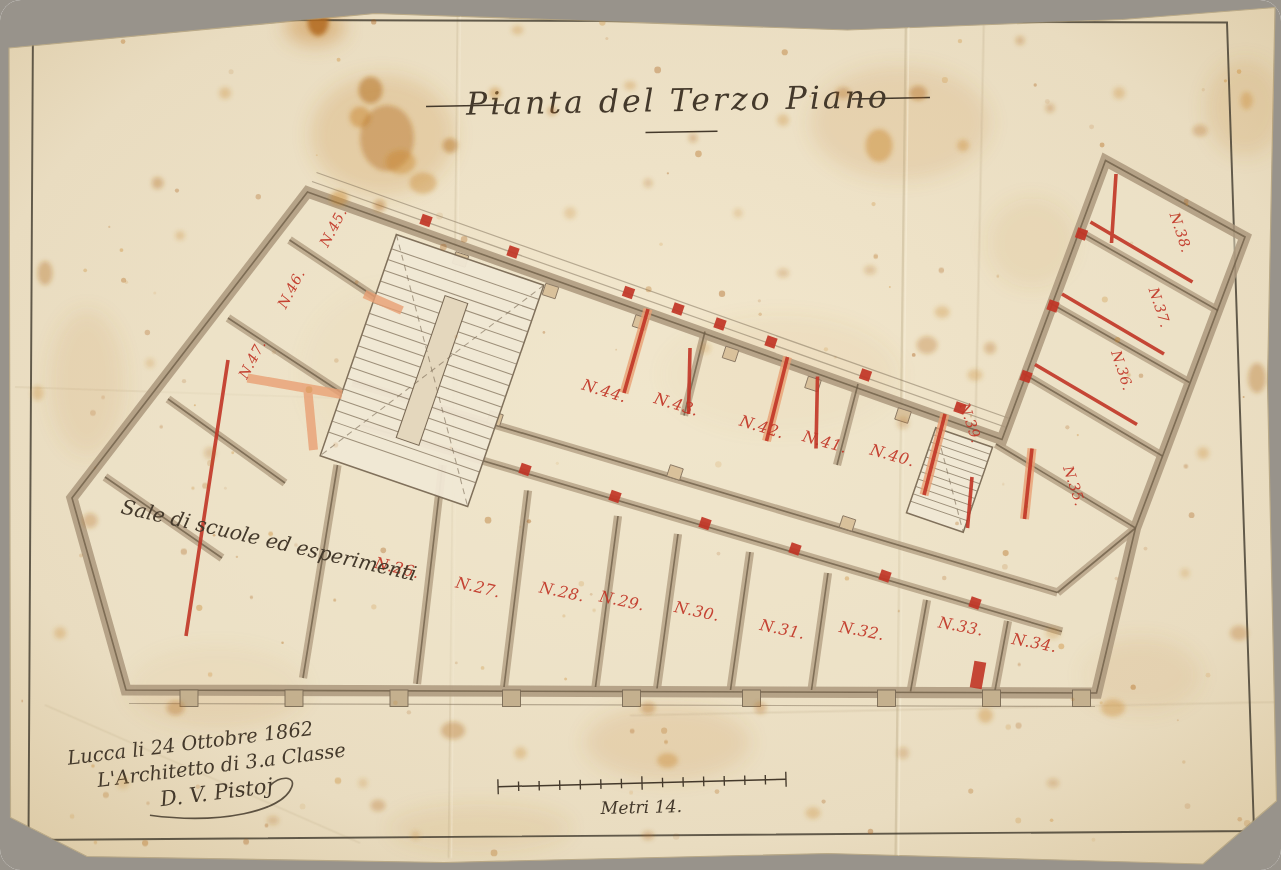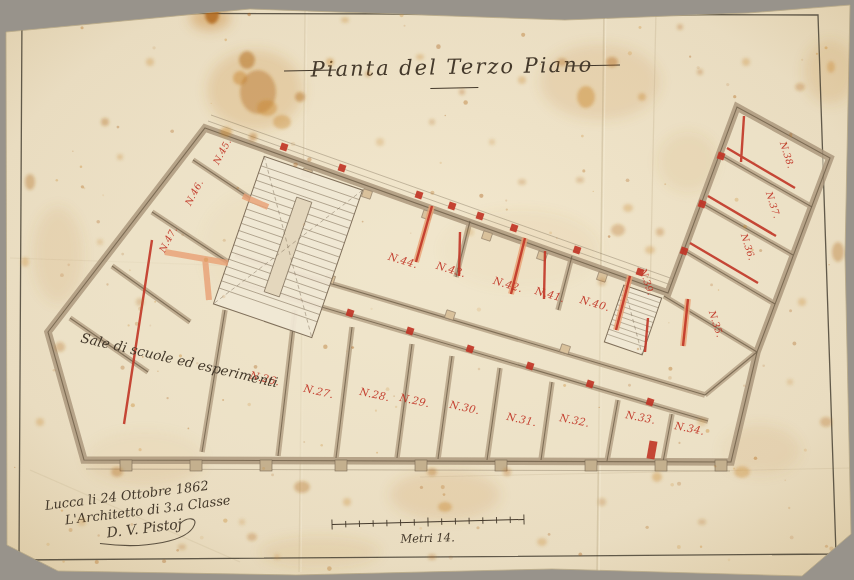--- a/index.html
+++ b/index.html
@@ -1,16 +1,16 @@
 <!DOCTYPE html>
 <html><head>
 <meta charset="utf-8">
 <style>
   html,body{margin:0;padding:0;background:#98938b;font-family:"DejaVu Serif",serif;}
-  .stage{position:relative;width:854px;height:580px;overflow:hidden;background:#ffffff;}
+  .stage{position:relative;width:854px;height:580px;overflow:hidden;background:#ffffff;border-radius:14px;}
   svg{display:block;position:absolute;inset:0;}
   .wall-tan{stroke:#b5a185;stroke-width:5.5;fill:none;opacity:.82;}
   .outline-tan{stroke:#ab987c;stroke-width:7.5;fill:none;opacity:.85;}
   .wall-ink{stroke:#6e5d47;stroke-width:1.1;fill:none;opacity:.78;}
   .constr{stroke:#7d6d58;stroke-width:.8;fill:none;opacity:.5;}
   .salmon{stroke:#e9a074;stroke-width:6;fill:none;opacity:.8;}
   .red{stroke:#c13526;stroke-width:2.4;fill:none;opacity:.9;}
   .stair-box{fill:#f0e7d4;stroke:#7a6a55;stroke-width:1;opacity:.95;}
   .stair-spine{fill:#e4d7bd;stroke:#7a6a55;stroke-width:.7;}
   .stair-diag{stroke:#7a6a55;stroke-width:.7;stroke-dasharray:4 3;opacity:.6;}

